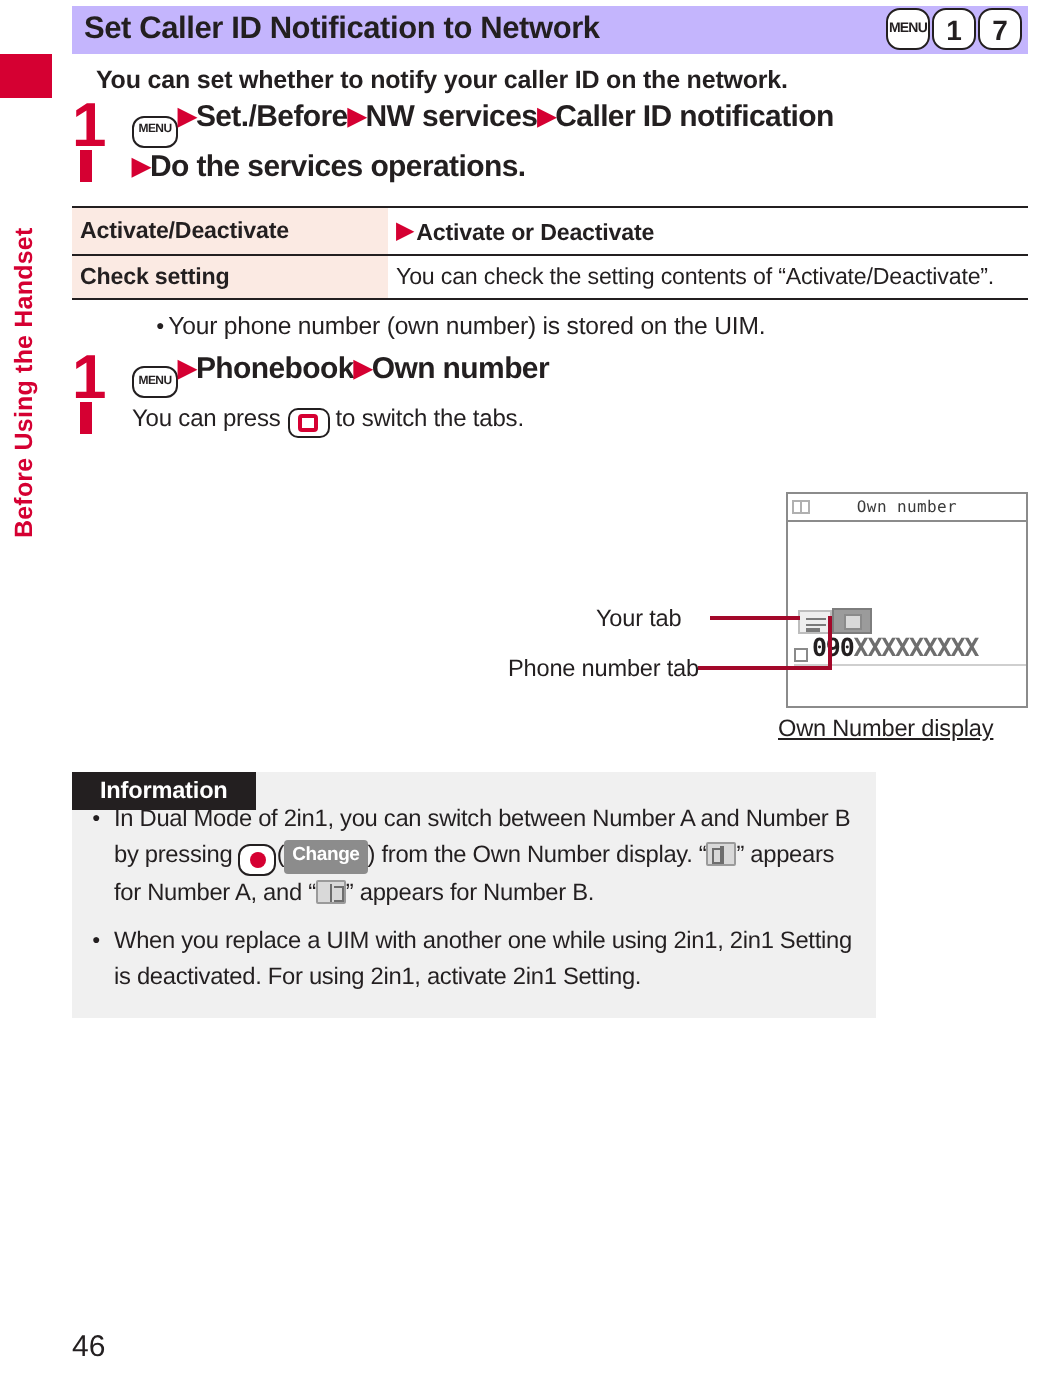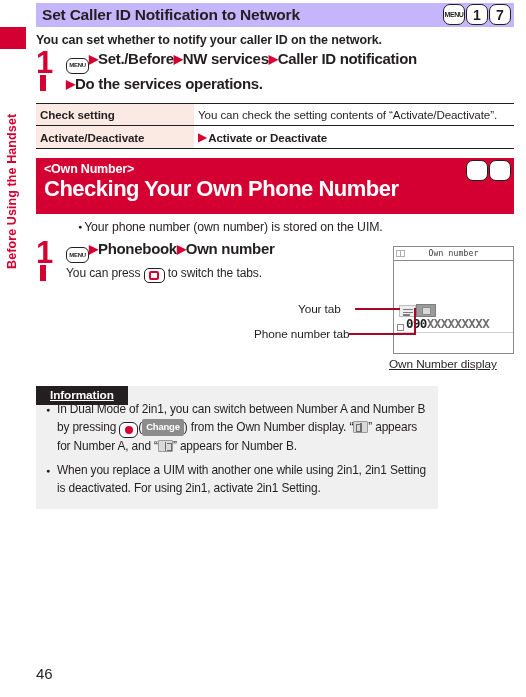--- a/index.html
+++ b/index.html
@@ -186,21 +186,21 @@
     width: 3.5px; height: 6px;
     border: 1px solid #6d6d6d;
     border-right: none;
   }
   .bookicon.b::after { left: 8.5px; border: 1px solid #6d6d6d; border-left: none; }
 
   
   .lead {
     font-size: 12.5px;
     font-weight: bold;
-    margin: 6px 0 0 0;
+    margin: 6px 0 0 12px;
     letter-spacing: -.1px;
   }
 
   
   .step {
     position: relative;
     padding-left: 30px;
     margin-top: 2px;
   }
   .step-num {
@@ -447,21 +447,20 @@
   #info-badge {
     position: absolute;
     left: 36px;
     top: 386px;
     background: #231f20;
     color: #ffffff;
     font-size: 11.8px;
     font-weight: bold;
     padding: 2px 14px 3px 14px;
     letter-spacing: -.1px;
-    text-decoration: underline;
   }
   .info-item {
     position: relative;
     padding-left: 11px;
     font-size: 11.9px;
     line-height: 1.5;
     letter-spacing: -.15px;
     margin-bottom: 6px;
   }
   .info-item:last-child { margin-bottom: 0; }
@@ -508,38 +507,30 @@
     <span class="step-rule"></span>
     <div class="step-head">
       <span class="key-inline">MENU</span><span class="arrow">▶</span><span>Set./Before</span><span class="arrow">▶</span><span>NW services</span><span class="arrow">▶</span><span>Caller ID notification</span><br>
       <span class="arrow">▶</span><span>Do the services operations.</span>
     </div>
   </div>
 
   <table class="spec">
     <tbody>
         <tr>
+      <td class="k">Activate/Deactivate</td>
+      <td class="v"><span class="arrow">▶</span><b>Activate or Deactivate</b></td>
+    </tr>
+    <tr>
       <td class="k">Check setting</td>
       <td class="v">You can check the setting contents of “Activate/Deactivate”.</td>
     </tr>
-    <tr>
-      <td class="k">Activate/Deactivate</td>
-      <td class="v"><span class="arrow">▶</span><b>Activate or Deactivate</b></td>
-    </tr>
   </tbody>
     </table>
 
-  <div class="red-banner">
-    <div class="sub">&lt;Own Number&gt;</div>
-    <div class="big">Checking Your Own Phone Number</div>
-    <span class="keys">
-      <span class="key menu">MENU</span>
-      <span class="key num">O</span>
-    </span>
-  </div>
 
   <div class="bullet-line" style="margin-top:5px;">Your phone number (own number) is stored on the UIM.</div>
 
   <div class="step" style="margin-top:3px;">
     <span class="step-num">1</span>
     <span class="step-rule"></span>
     <div class="step-head">
       <span class="key-inline">MENU</span><span class="arrow">▶</span><span>Phonebook</span><span class="arrow">▶</span><span>Own number</span>
     </div>
     <div class="step-body">

